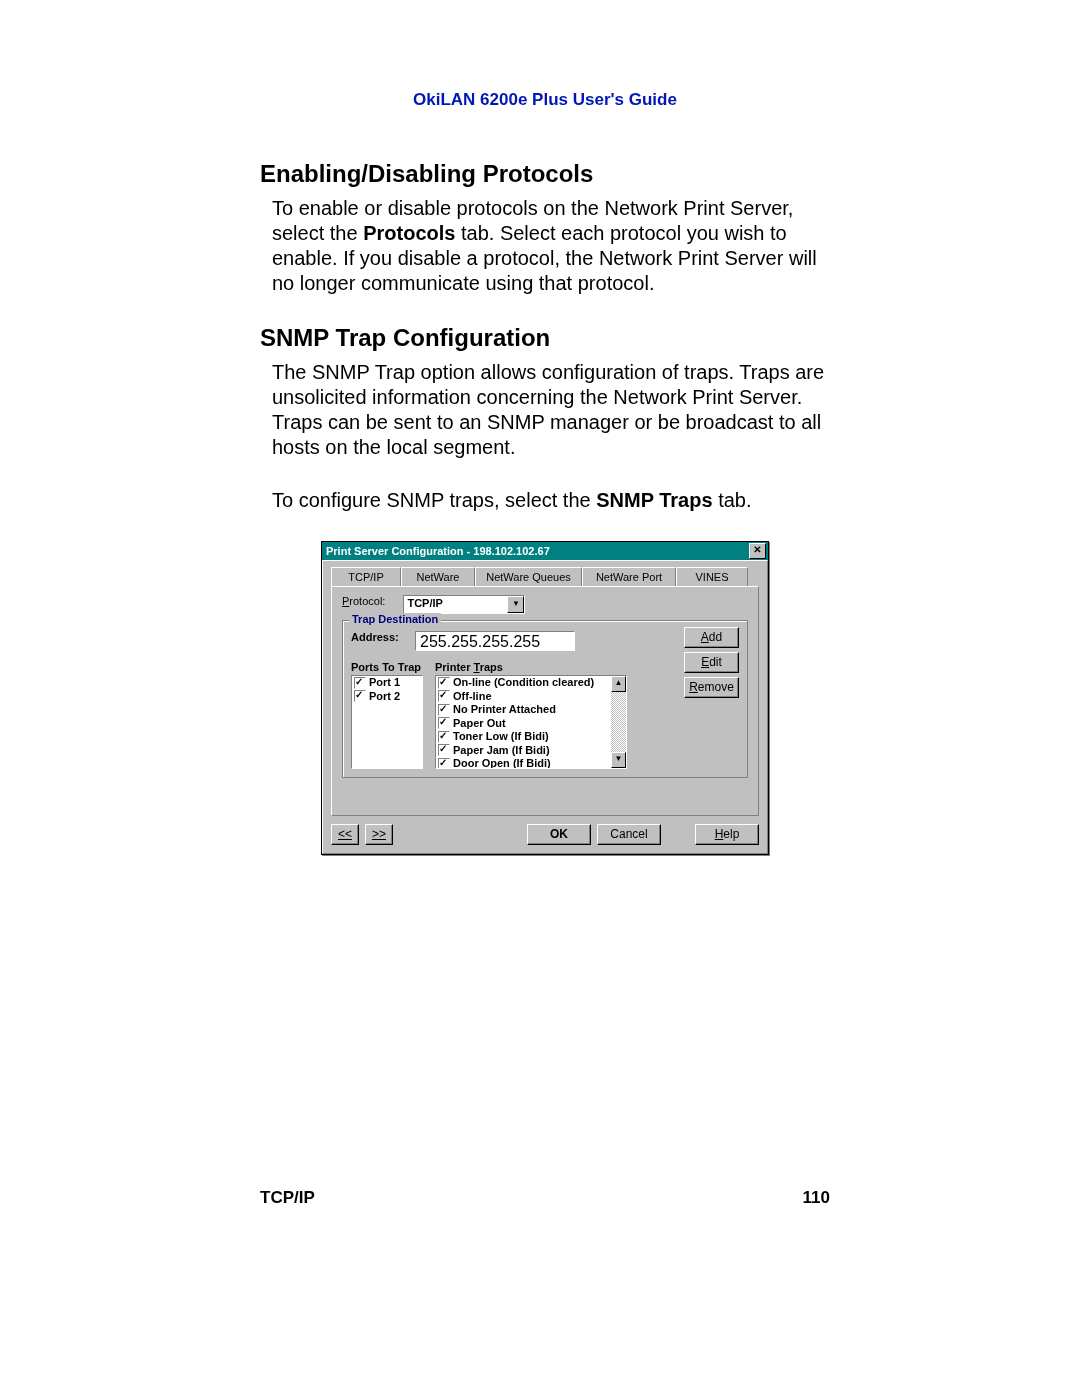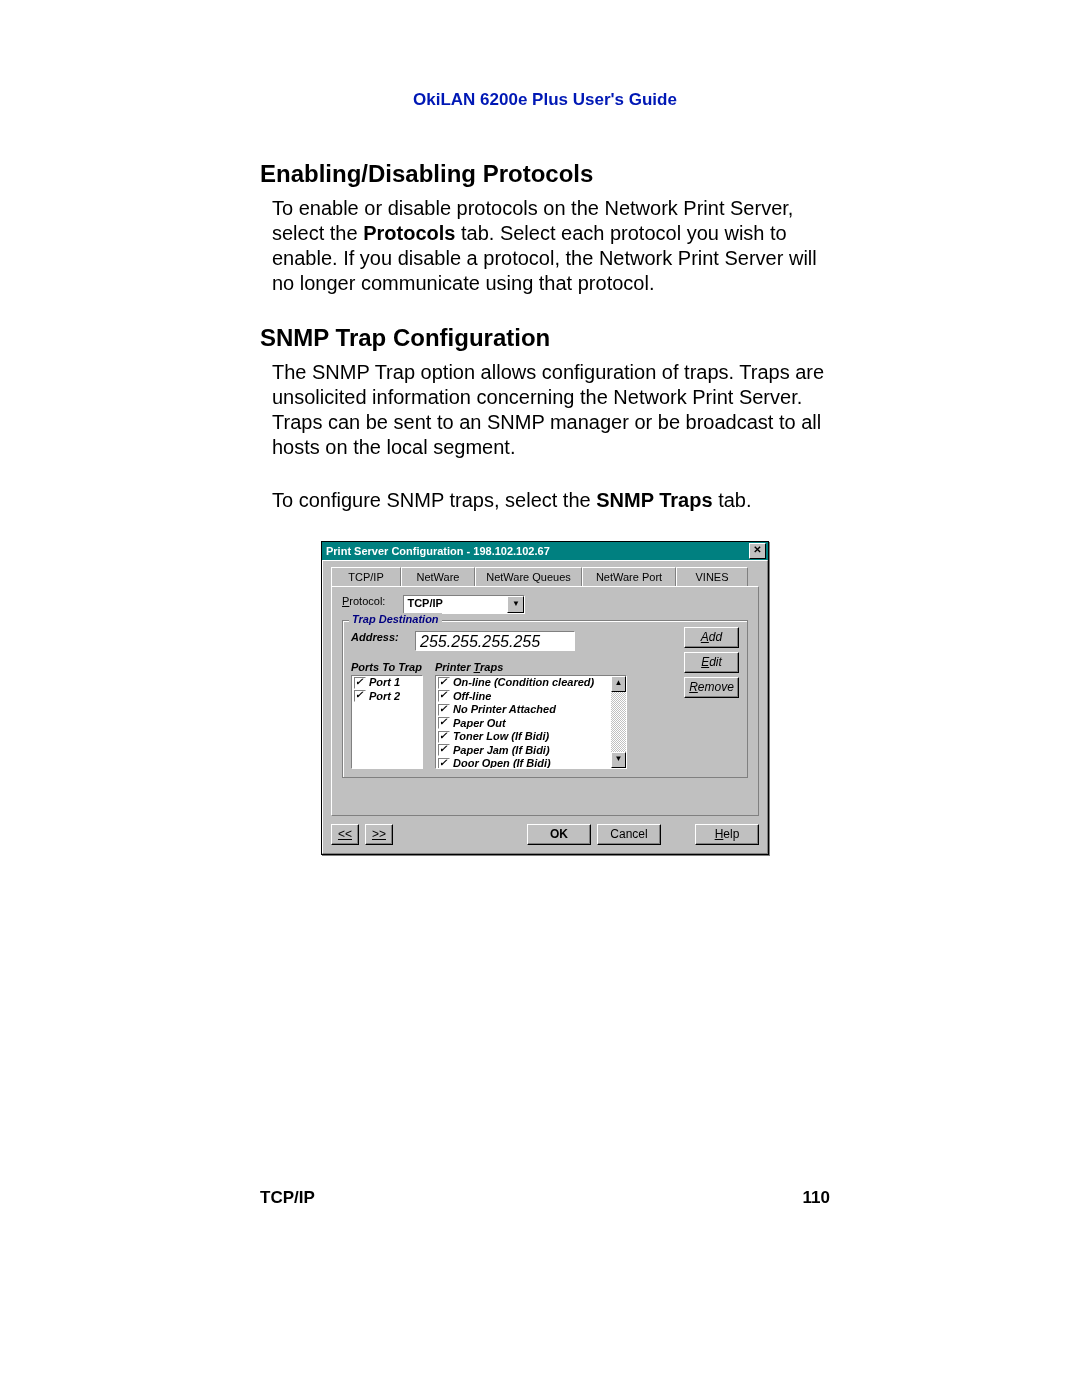--- a/index.html
+++ b/index.html
@@ -143,21 +143,20 @@
     border-bottom: 1px solid #000;
     text-align: center;
     font-size: 8px;
     line-height: 13px;
   }
   .groupbox {
     border: 1px solid #808080;
     box-shadow: inset 1px 1px 0 #fff;
     padding: 10px 8px 8px 8px;
     position: relative;
-    font-style: italic;
   }
   .group-title {
     position: absolute;
     top: -8px;
     left: 6px;
     background: #c0c0c0;
     padding: 0 3px;
     font-size: 11px;
     color: #000080;
     font-weight: bold;

